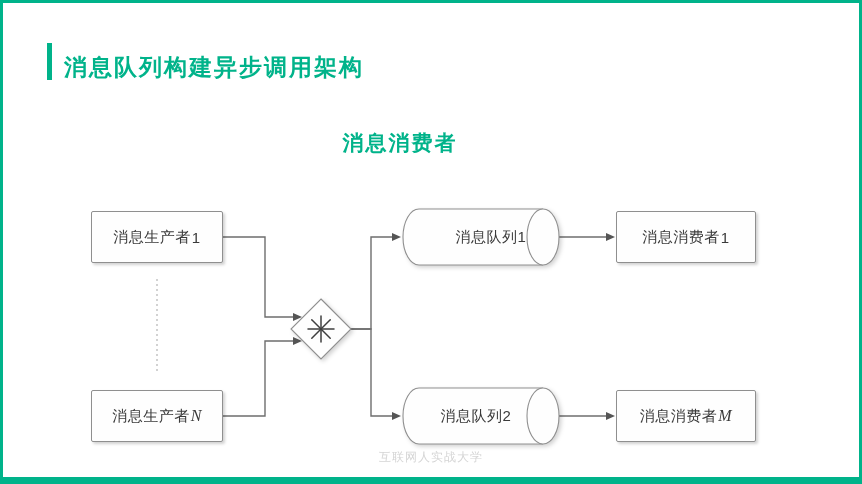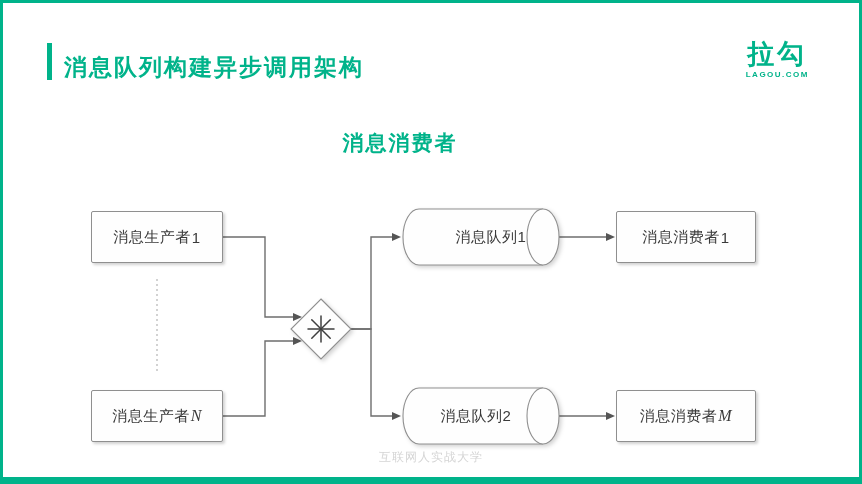--- a/index.html
+++ b/index.html
@@ -72,24 +72,20 @@
   }
 </style>
 </head>
 <body>
 
 <div class="slide">
 
   <div class="title-accent"></div>
   <h1 class="page-title">消息队列构建异步调用架构</h1>
 
-  <div class="logo">
-    <div class="logo-wordmark">拉勾</div>
-    <div class="logo-domain">LAGOU.COM</div>
-  </div>
 
   <h2 class="subtitle">消息消费者</h2>
 
   <svg class="diagram-svg" width="862" height="484" viewBox="0 0 862 484">
 
     <line x1="154" y1="276" x2="154" y2="368" stroke="#b5b5b5" stroke-width="1.2" stroke-dasharray="2,3"></line>
 
     <g fill="none" stroke="#6e6e6e" stroke-width="1.4">
       <polyline points="220,234 262,234 262,314 290,314"></polyline>
       <polyline points="220,413 262,413 262,338 290,338"></polyline>

